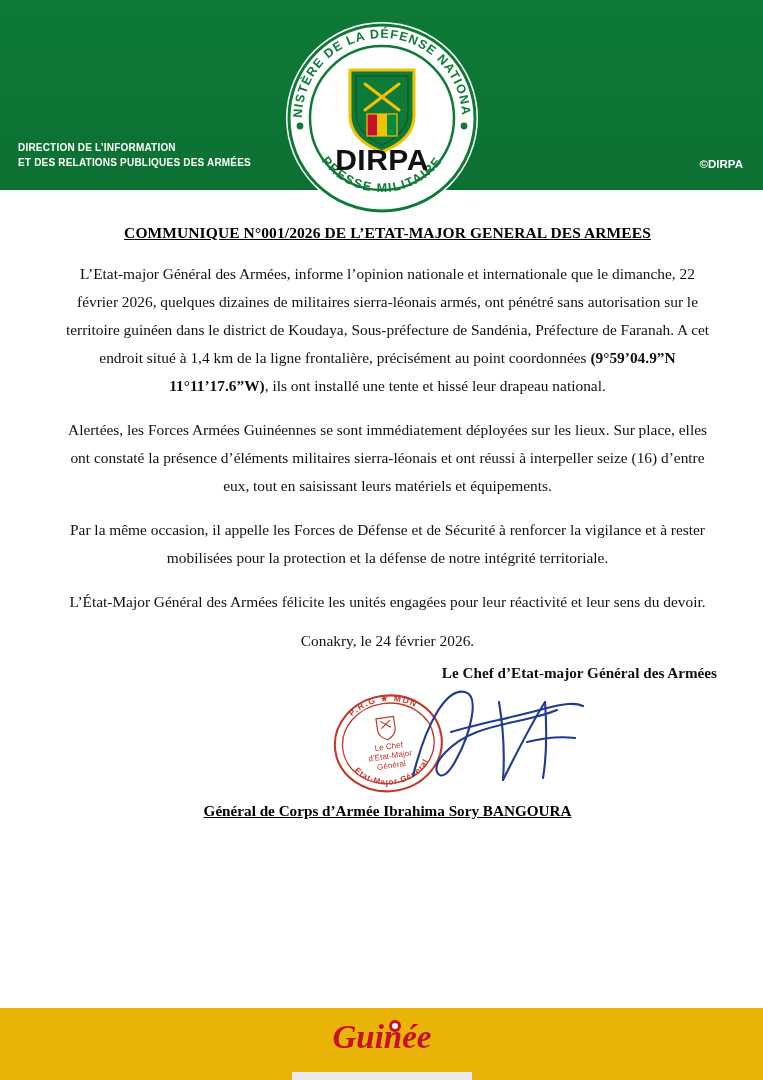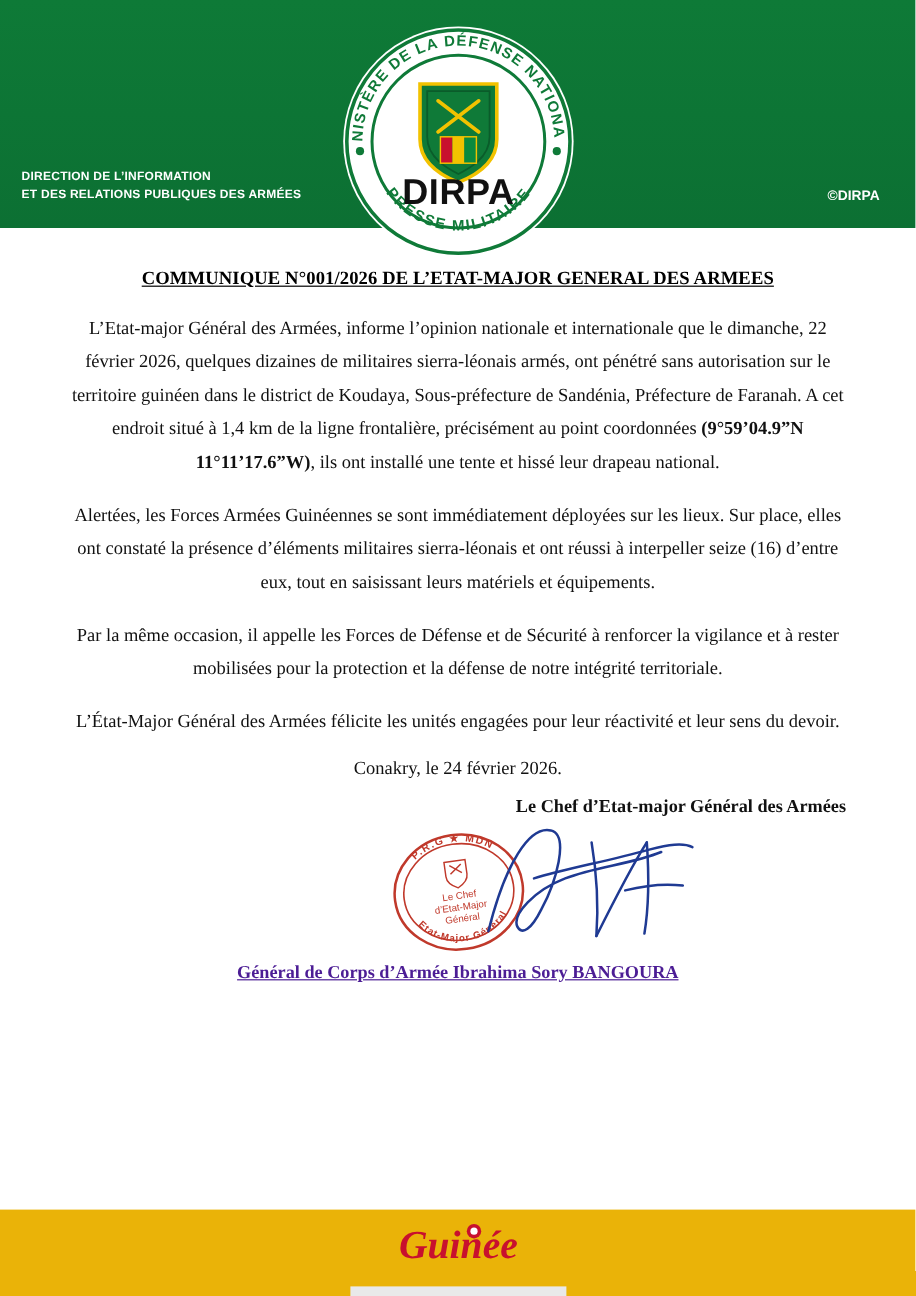--- a/index.html
+++ b/index.html
@@ -35,42 +35,42 @@
     top: 140px;
     color: #ffffff;
     font-family: "Liberation Sans", sans-serif;
     font-weight: bold;
     font-size: 10px;
     letter-spacing: 0.2px;
     line-height: 15px;
   }
   .header-right {
     position: absolute;
-    right: 30px;
+    right: 20px;
     top: 158px;
     color: #ffffff;
     font-family: "Liberation Sans", sans-serif;
     font-weight: bold;
     font-size: 11.5px;
   }
 
   
   .emblem-wrap {
     position: absolute;
     left: 50%;
     top: 18px;
     transform: translateX(-50%);
     width: 200px;
     height: 200px;
   }
   .emblem-wrap svg { display: block; }
 
   
   .content {
-    padding: 28px 58px 0 58px;
+    padding: 28px 46px 0 58px;
     box-sizing: border-box;
   }
   .doc-title {
     text-align: center;
     font-weight: bold;
     font-size: 15.5px;
     text-decoration: underline;
     color: #000;
     margin: 6px 0 18px 0;
     letter-spacing: 0.1px;
@@ -116,21 +116,21 @@
     left: 53%;
     top: 0px;
     width: 200px;
     height: 118px;
   }
   .signer-name {
     text-align: center;
     font-size: 15.2px;
     font-weight: bold;
     text-decoration: underline;
-    color: #4c1d95;
+    color: #000000;
     margin-top: 2px;
   }
 
   
   .footer {
     position: absolute;
     left: 0;
     right: 0;
     bottom: 0;
     height: 72px;

